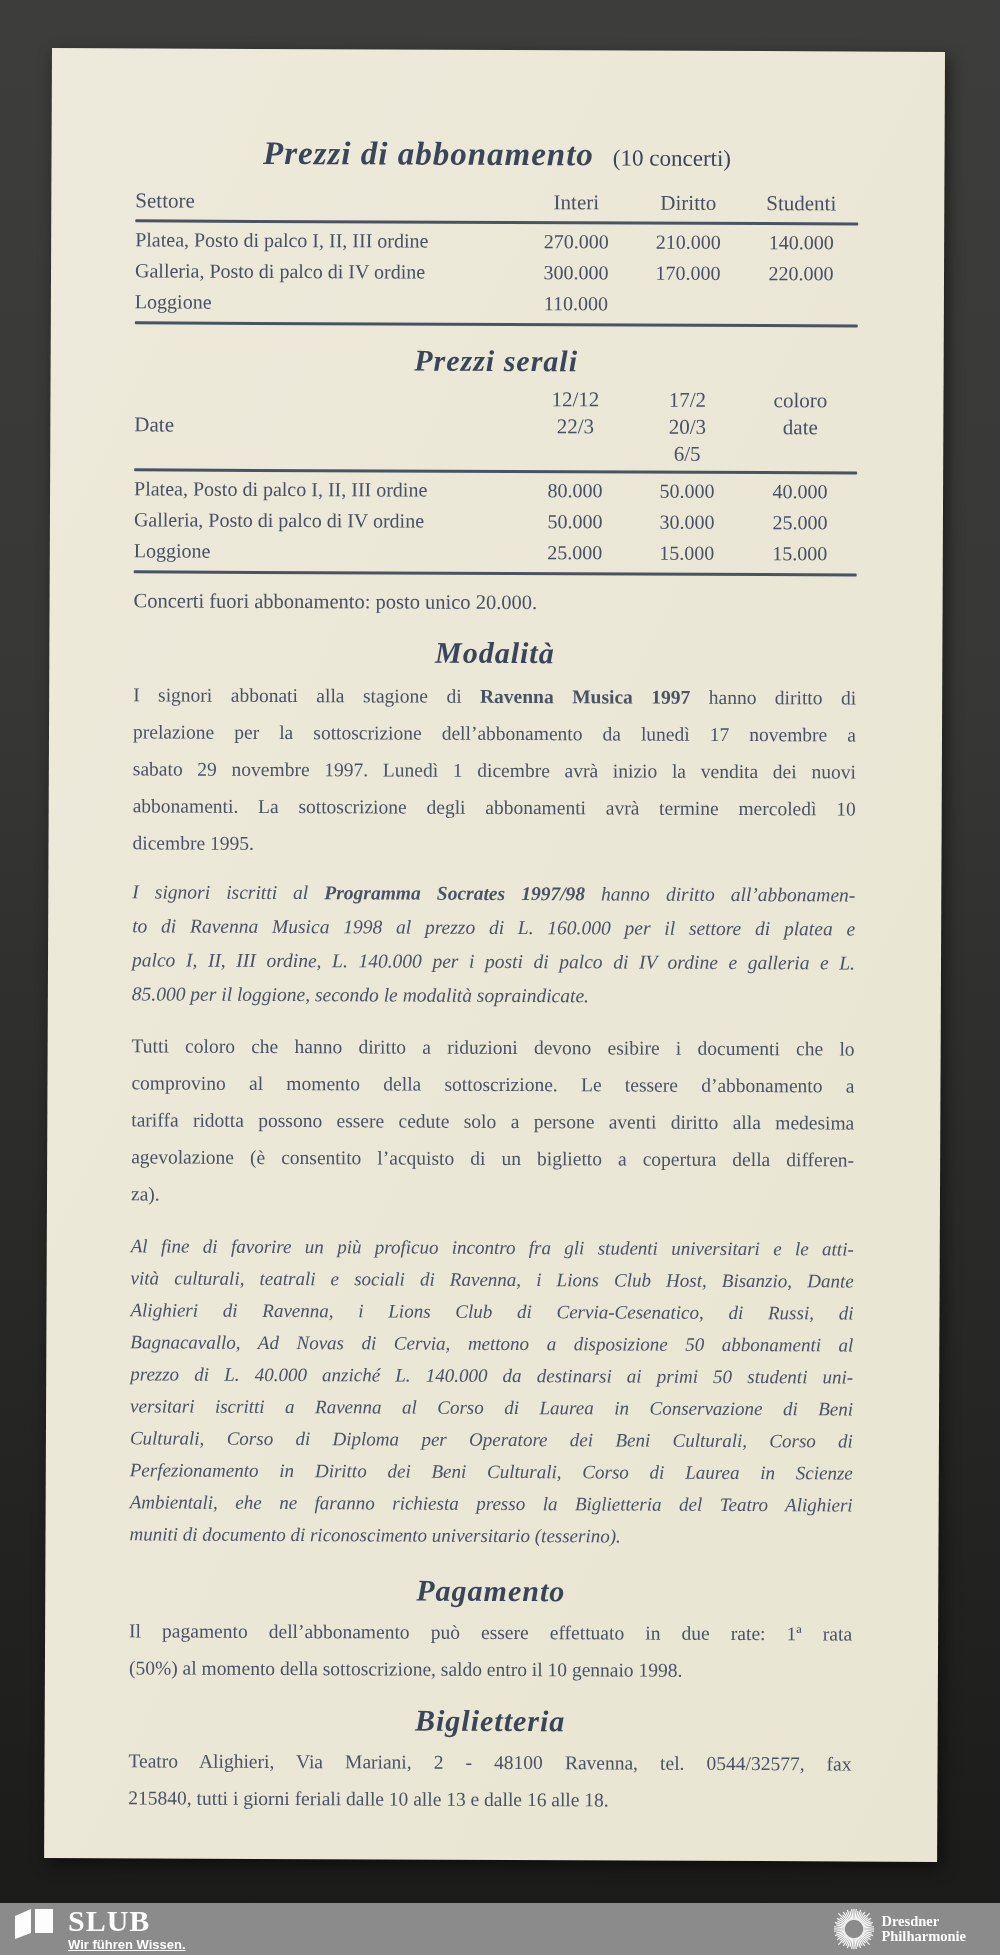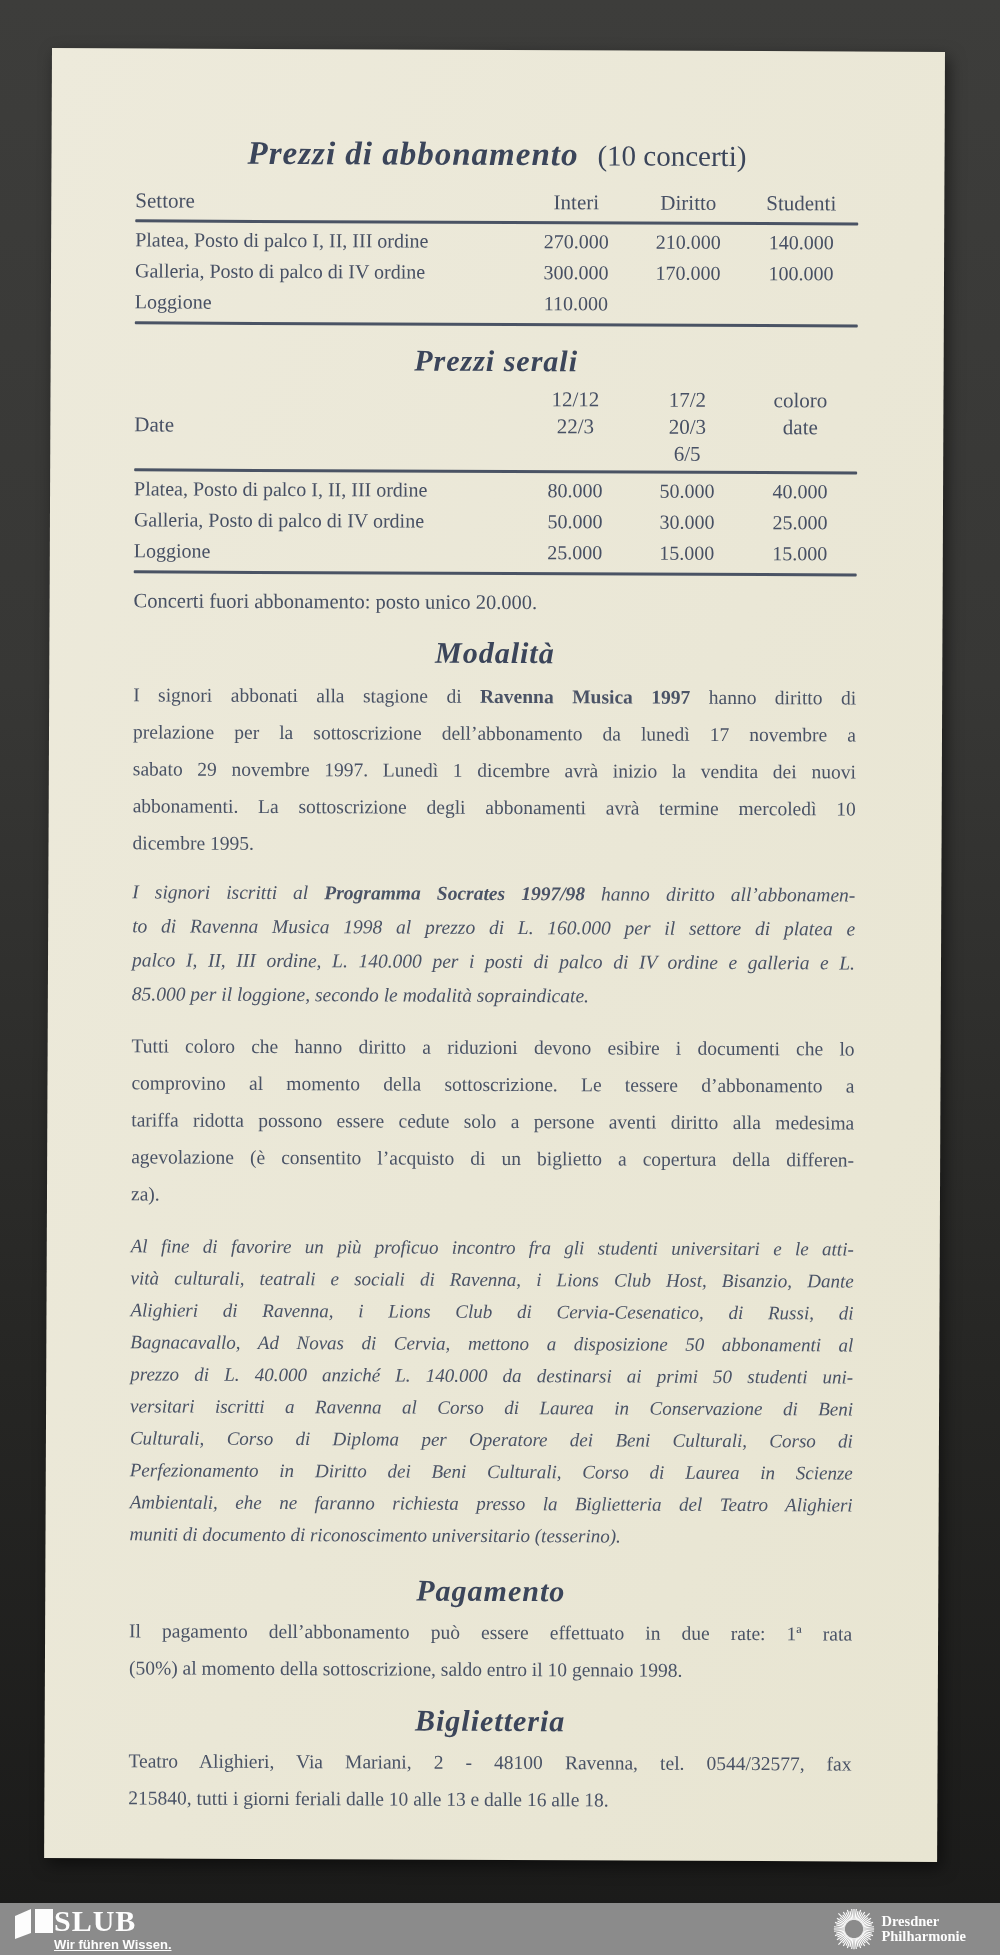--- a/index.html
+++ b/index.html
@@ -18,21 +18,21 @@
     position:absolute; left:52px; top:48px; width:893px; height:1810px;
     background:linear-gradient(115deg,#edeadb 0%,#eae7d6 55%,#e8e5d2 100%);
     transform:rotate(0.25deg); transform-origin:top left;
     box-shadow:4px 6px 16px rgba(0,0,0,0.5);
     padding:86px 86px 0 84px;
     color:#4a5366;
   }
   
   .doc-title { text-align:center; color:#3b455a; margin-top:0; }
   .doc-title .main { font-style:italic; font-weight:bold; font-size:33px; letter-spacing:1px; }
-  .doc-title .suffix { font-size:29px; font-weight:normal; font-style:normal; margin-left:15px; }
+  .doc-title .suffix { font-size:23px; font-weight:normal; font-style:normal; margin-left:15px; }
   h2.sec { text-align:center; font-style:italic; font-weight:bold; font-size:30px; color:#3b455a; letter-spacing:1px; }
   
   .tbl { font-size:20px; color:#475064; }
   .t1 { margin-top:14px; }
   .thead, .trow { display:grid; grid-template-columns:1fr 112px 112px 114px; align-items:end; }
   .thead { font-size:21px; }
   .thead > div, .trow > div { line-height:31px; }
   .cell-label { text-align:left; }
   .cell-num, .thead .cell-num { text-align:center; }
   .rule { height:3px; background:#4a5364; margin:3px 0 2px; border-radius:1px; }
@@ -52,21 +52,21 @@
   .p-fine { font-style:italic; font-size:19px; line-height:32px; }
   .mt8{margin-top:8px;} .mt14{margin-top:14px;}
   .mt16{margin-top:16px;} .mt18{margin-top:18px;} .mt22{margin-top:22px;} .mt6{margin-top:6px;}
   
   .footer-bar {
     position:absolute; left:0; right:0; bottom:0; height:52px;
     background:#8b8b8b;
     display:flex; align-items:center; justify-content:space-between;
     padding:0 34px 0 14px;
   }
-  .slub-group { display:flex; align-items:flex-start; }
+  .slub-group { display:flex; align-items:flex-start; gap:14px; }
   .slub-text .slub-name {
     font-family:"Liberation Serif",serif; font-weight:bold;
     font-size:30px; line-height:27px; color:#fdfdfd; letter-spacing:1px;
   }
   .slub-text .slub-tagline {
     font-family:"Liberation Sans","DejaVu Sans",sans-serif; font-weight:bold;
     font-size:13px; color:#fdfdfd; margin-top:3px;text-decoration:underline;
   }
   .phil-group { display:flex; align-items:center; gap:4px; }
   .phil-text div {
@@ -99,21 +99,21 @@
           <div class="trow">
             <div class="cell-label">Platea, Posto di palco I, II, III ordine</div>
             <div class="cell-num">270.000</div>
             <div class="cell-num">210.000</div>
             <div class="cell-num">140.000</div>
           </div>
           <div class="trow">
             <div class="cell-label">Galleria, Posto di palco di IV ordine</div>
             <div class="cell-num">300.000</div>
             <div class="cell-num">170.000</div>
-            <div class="cell-num">100.000</div>
+            <div class="cell-num">220.000</div>
           </div>
           <div class="trow">
             <div class="cell-label">Loggione</div>
             <div class="cell-num">110.000</div>
             <div class="cell-num"></div>
             <div class="cell-num"></div>
           </div>
         </div>
       <div class="rule bottom"></div>
     </div>

